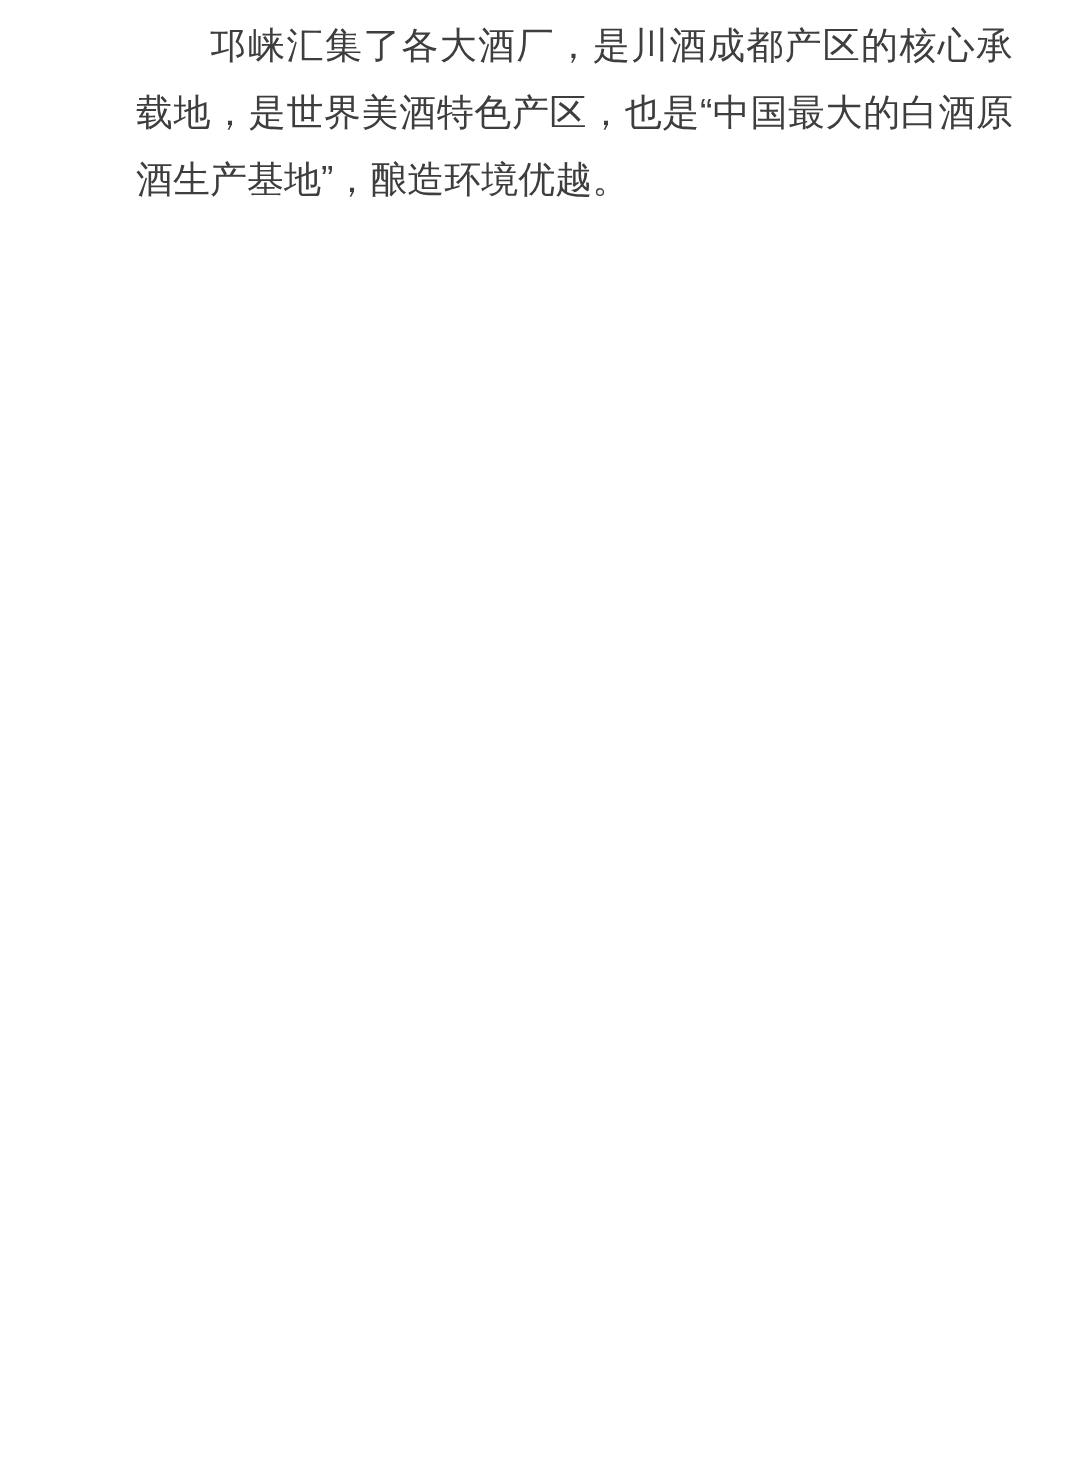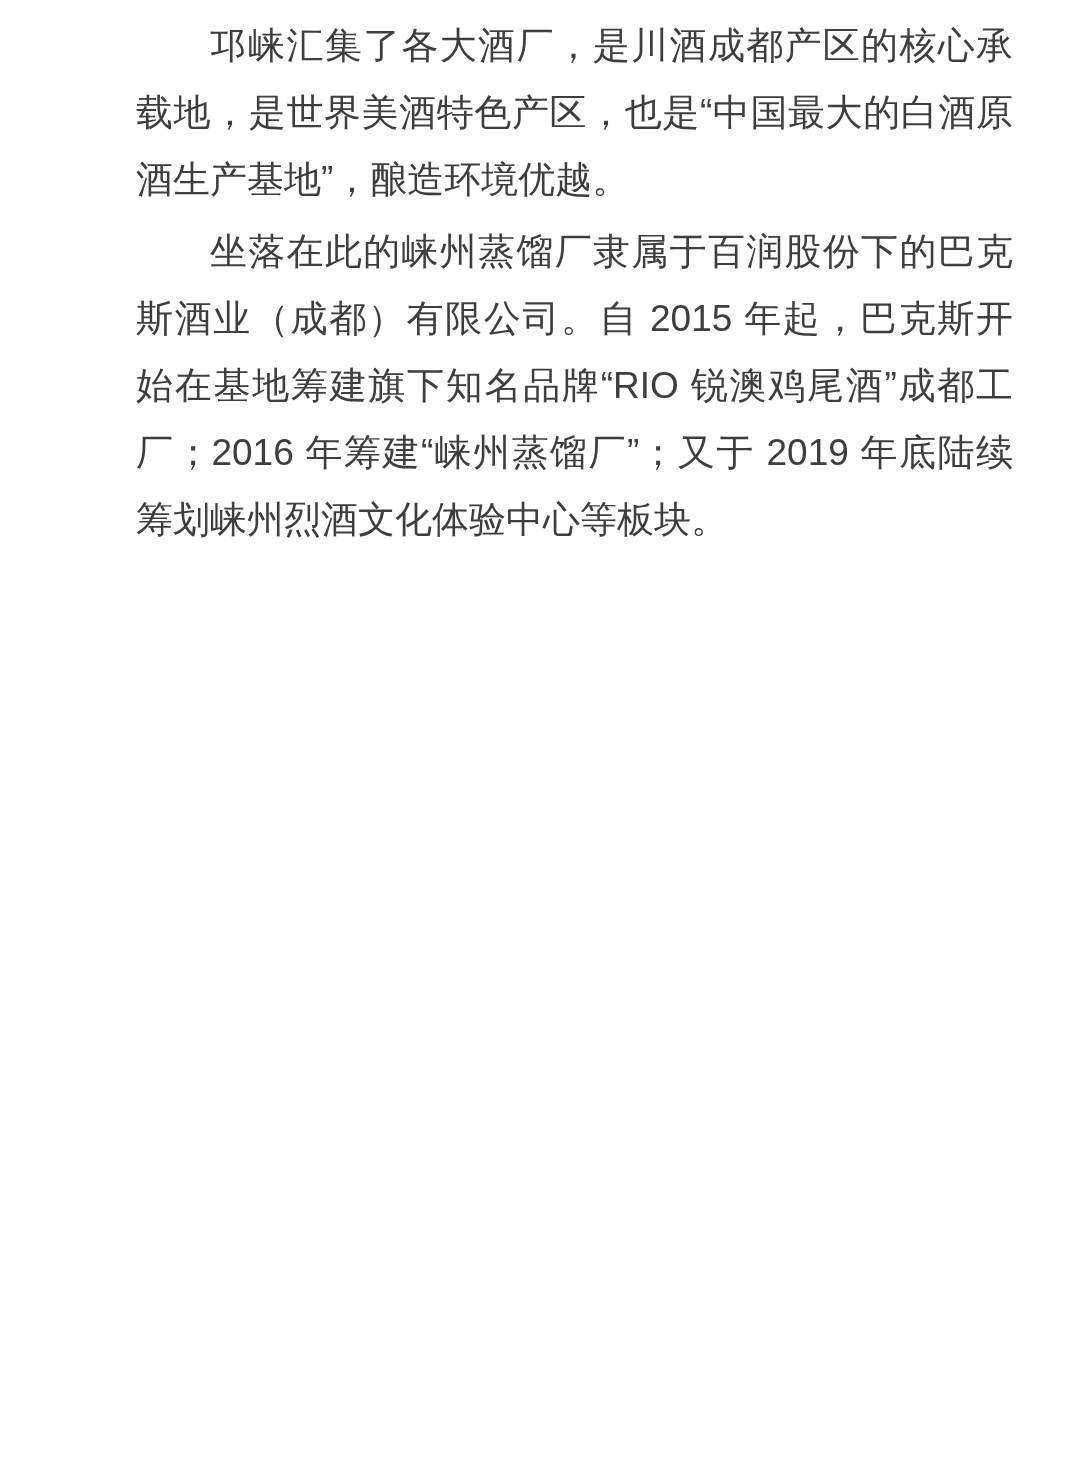--- a/index.html
+++ b/index.html
@@ -32,14 +32,13 @@
   }
   .para:last-child {
     margin-bottom: 0;
   }
 </style>
 </head>
 <body>
 
 <main class="article">
   <p class="para">邛崃汇集了各大酒厂，是川酒成都产区的核心承载地，是世界美酒特色产区，也是“中国最大的白酒原酒生产基地”，酿造环境优越。</p>
-  <p class="para">坐落在此的崃州蒸馏厂隶属于百润股份下的巴克斯酒业（成都）有限公司。自 2015 年起，巴克斯开始在基地筹建旗下知名品牌“RIO 锐澳鸡尾酒”成都工厂；2016 年筹建“崃州蒸馏厂”；又于 2019 年底陆续筹划崃州烈酒文化体验中心等板块。</p>
 </main>
 
 </body></html>

